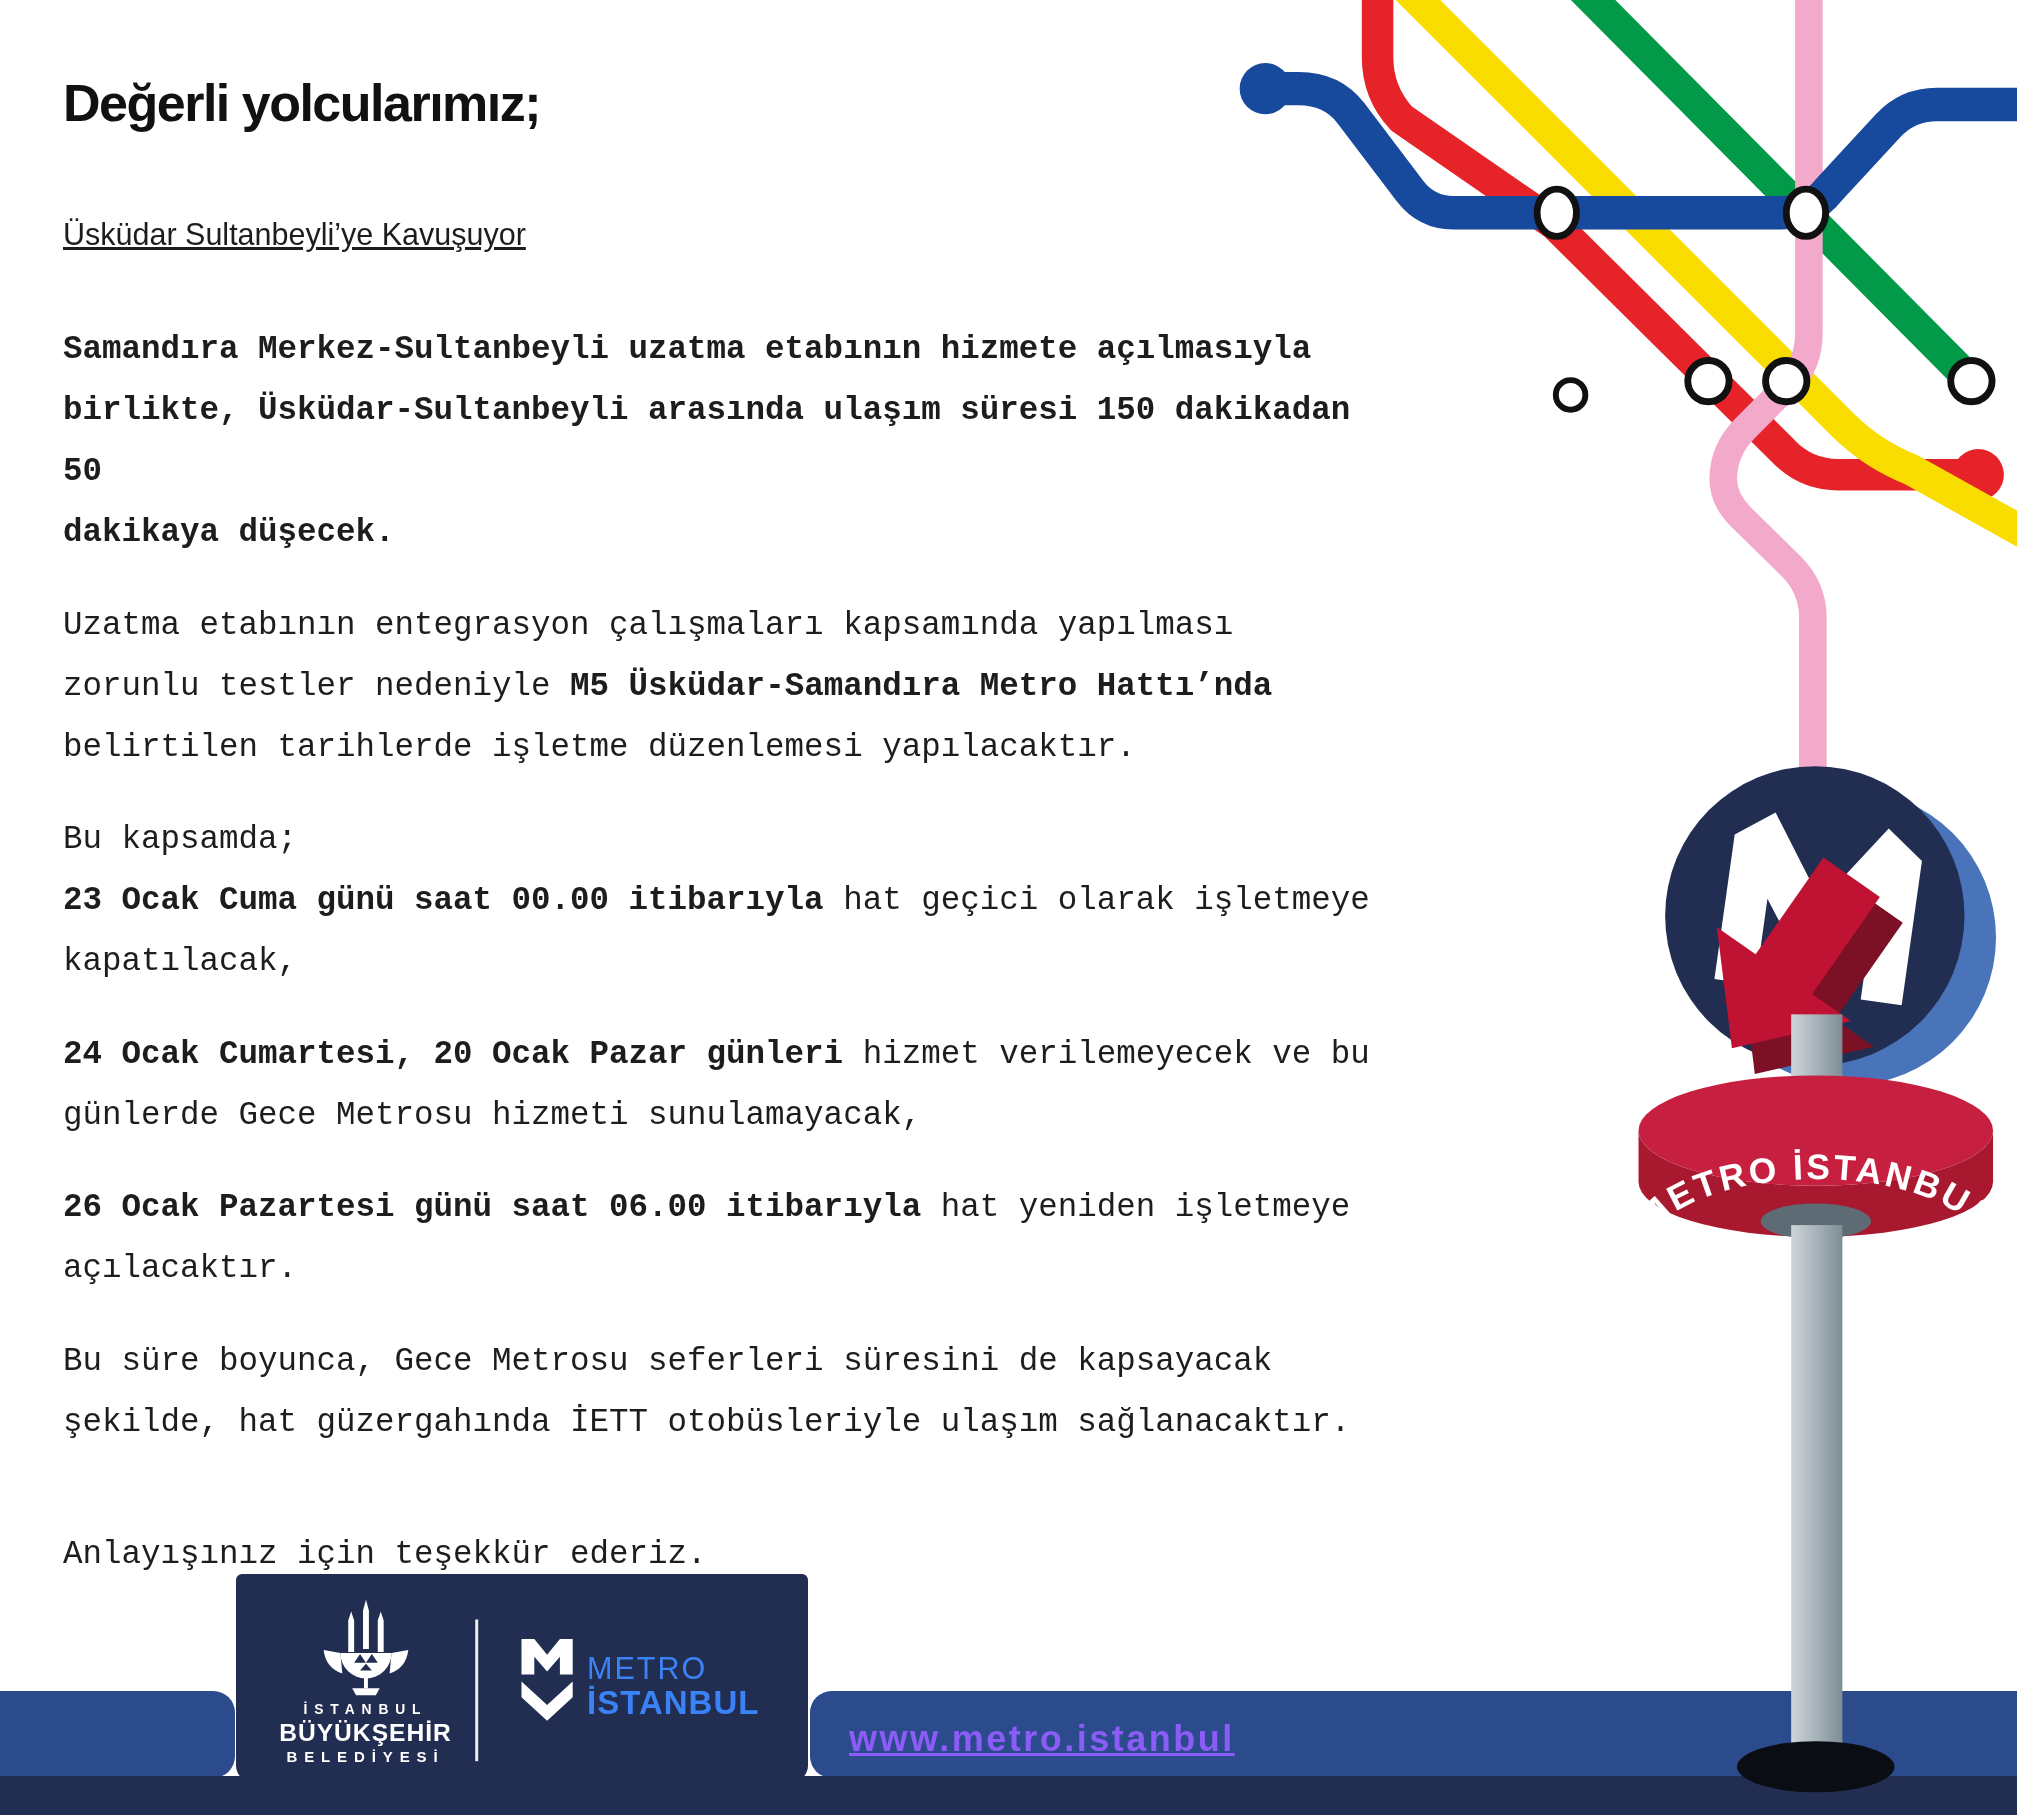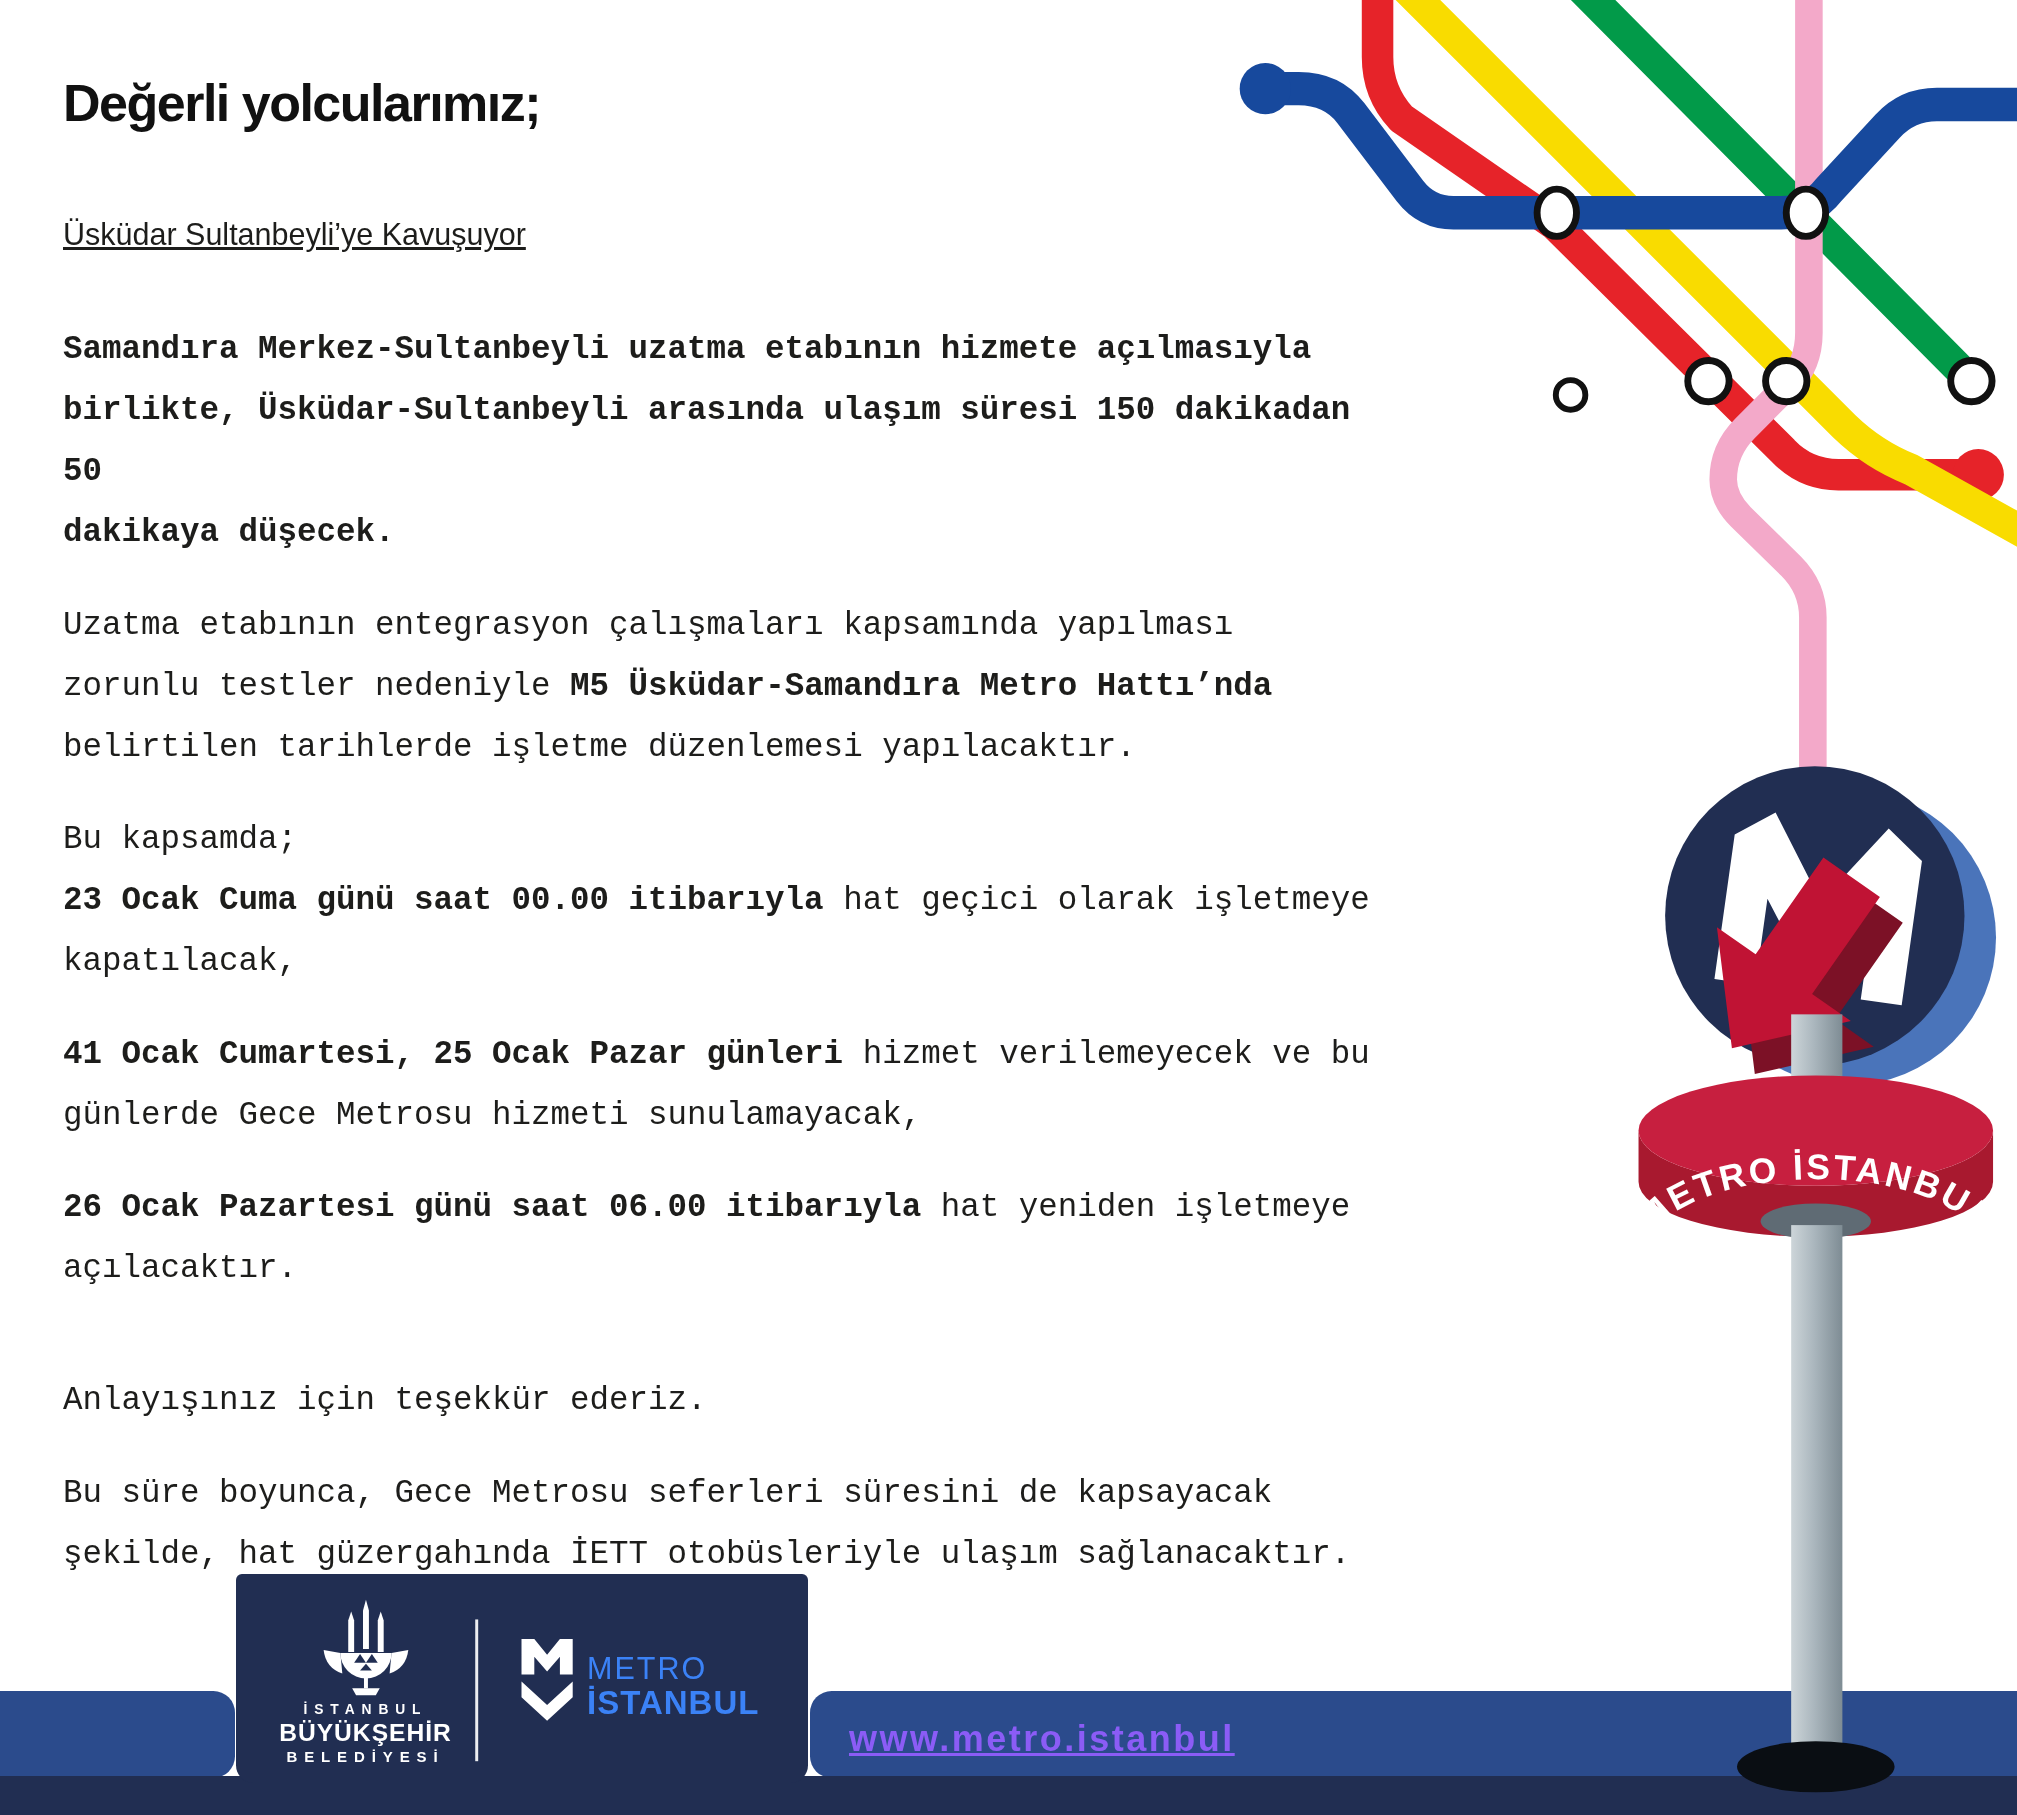--- a/index.html
+++ b/index.html
@@ -53,24 +53,24 @@
 </head>
 <body>
 
 <div class="content">
   <h1 class="title">Değerli yolcularımız;</h1>
   <div class="subtitle">Üsküdar Sultanbeyli’ye Kavuşuyor</div>
   <div id="announcement-body">
       <div class="para lead-bold"><b>Samandıra Merkez-Sultanbeyli uzatma etabının hizmete açılmasıyla</b><br><b>birlikte, Üsküdar-Sultanbeyli arasında ulaşım süresi 150 dakikadan 50</b><br><b>dakikaya düşecek.</b></div>
       <div class="para"><span>Uzatma etabının entegrasyon çalışmaları kapsamında yapılması</span><br><span>zorunlu testler nedeniyle </span><b>M5 Üsküdar-Samandıra Metro Hattı’nda</b><br><span>belirtilen tarihlerde işletme düzenlemesi yapılacaktır.</span></div>
       <div class="para"><span>Bu kapsamda;</span><br><b>23 Ocak Cuma günü saat 00.00 itibarıyla</b><span> hat geçici olarak işletmeye</span><br><span>kapatılacak,</span></div>
-      <div class="para"><b>41 Ocak Cumartesi, 25 Ocak Pazar günleri</b><span> hizmet verilemeyecek ve bu</span><br><span>günlerde Gece Metrosu hizmeti sunulamayacak,</span></div>
+      <div class="para"><b>24 Ocak Cumartesi, 20 Ocak Pazar günleri</b><span> hizmet verilemeyecek ve bu</span><br><span>günlerde Gece Metrosu hizmeti sunulamayacak,</span></div>
       <div class="para"><b>26 Ocak Pazartesi günü saat 06.00 itibarıyla</b><span> hat yeniden işletmeye</span><br><span>açılacaktır.</span></div>
+      <div class="para"><span>Bu süre boyunca, Gece Metrosu seferleri süresini de kapsayacak</span><br><span>şekilde, hat güzergahında İETT otobüsleriyle ulaşım sağlanacaktır.</span></div>
       <div class="para thanks"><span>Anlayışınız için teşekkür ederiz.</span></div>
-      <div class="para"><span>Bu süre boyunca, Gece Metrosu seferleri süresini de kapsayacak</span><br><span>şekilde, hat güzergahında İETT otobüsleriyle ulaşım sağlanacaktır.</span></div>
     </div>
 </div>
 
 <div class="bar-blue bar-left"></div>
 <div class="bar-blue bar-right"></div>
 <div class="bottom-strip"></div>
 
 <div class="navy-box">
   <svg class="footer-logo-svg" viewBox="0 0 581 212">
 

